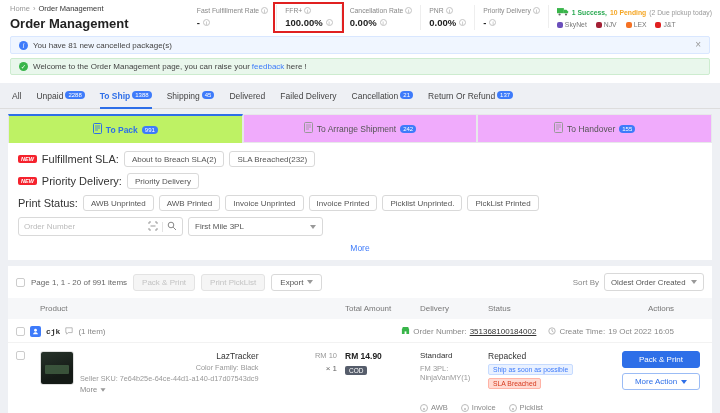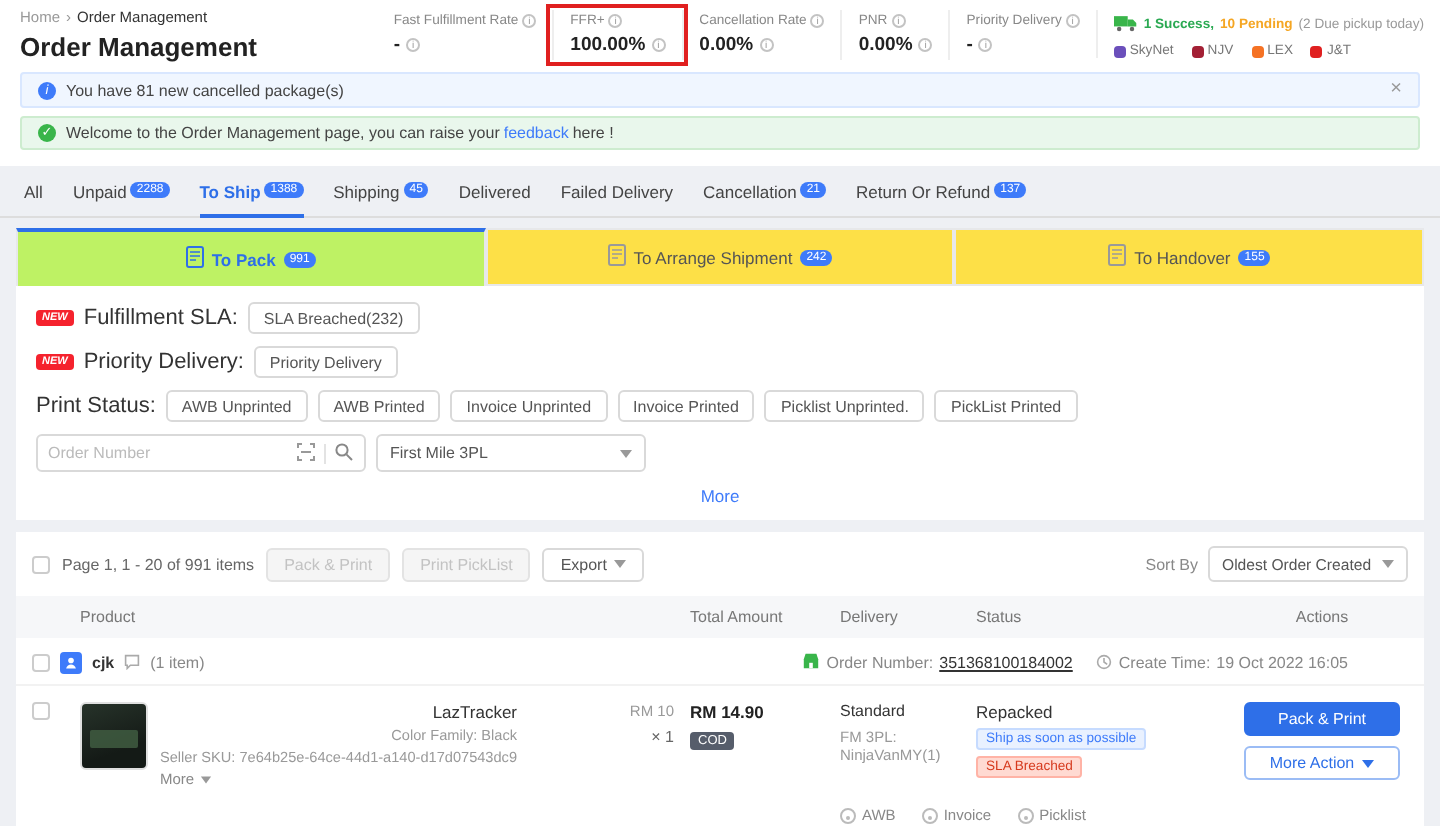--- a/index.html
+++ b/index.html
@@ -46,21 +46,21 @@
   .close-x::before { content:"×"; }
   .link { color:#3e7bfa; margin:0 2px; cursor:pointer; }
   
   .tabs { display:flex; gap:15px; padding:8px 12px 0; border-bottom:1px solid #ddd; font-size:8.5px; color:#444; background:transparent; }
   .tab { padding-bottom:6px; display:flex; gap:2px; align-items:flex-start; cursor:pointer; white-space:nowrap; }
   .tab.active { color:#2e6fe8; border-bottom:2px solid #2e6fe8; margin-bottom:-1px; font-weight:bold; }
   .badge { background:#3e7bfa; color:#fff; font-size:6px; line-height:8px; padding:0 3px; border-radius:4px; font-weight:normal; }
   
   .subtabs { display:flex; margin:5px 8px 0; }
   .subtab { flex:1; display:flex; justify-content:center; align-items:center; gap:4px; padding:7px 0;
-            background:#fde047; border:1px solid #e7e8ea; font-size:8.5px; color:#555; cursor:pointer; }
+            background:#f0abfc; border:1px solid #e7e8ea; font-size:8.5px; color:#555; cursor:pointer; }
   .subtab .doc-svg { color:#999; }
   .subtab.active { background:#bef264; border-bottom:none; border-top:2px solid #2e6fe8; color:#2e6fe8; font-weight:bold; }
   .subtab.active .doc-svg { color:#2e6fe8; }
   
   .filter-panel { background:#fff; margin:0 8px; padding:8px 10px 5px; }
   .frow { display:flex; align-items:center; gap:5px; margin-bottom:6px; }
   .new-badge { background:#f5222d; color:#fff; font-size:5.5px; font-style:italic; font-weight:bold; padding:1px 3px; border-radius:2px; }
   .flabel { font-size:11px; color:#333; }
   .chip { background:#fff; border:1px solid #d9d9d9; border-radius:3px; padding:2.5px 7px; font-size:8px; color:#555; font-family:inherit; cursor:pointer; }
   .search-box { width:165px; height:19px; border:1px solid #d9d9d9; border-radius:3px; display:flex; align-items:center; padding:0 5px; gap:4px; background:#fff; }
@@ -81,21 +81,21 @@
   .btn-default { background:#fff; border:1px solid #d9d9d9; color:#555; display:flex; align-items:center; gap:4px; }
   .toolbar-right { margin-left:auto; display:flex; align-items:center; gap:5px; }
   .sort-label { color:#888; }
   .select-sm { min-width:100px; height:18px; font-size:7.8px; }
   
   .grid-cols { display:grid; grid-template-columns:24px 250px 55px 75px 68px 130px 1fr; }
   .thead { padding:6px 8px; background:#f6f7f9; font-size:8px; color:#777; }
   .th-actions { text-align:center; }
   .group-row { display:flex; align-items:center; gap:5px; padding:7px 8px 5px; border-bottom:1px solid #f2f2f2; font-size:8px; }
   .avatar { width:11px; height:11px; border-radius:2px; background:#3e7bfa; display:flex; align-items:center; justify-content:center; flex:none; }
-  .buyer-name { color:#333; font-weight:bold; }
+  .buyer-name { color:#333; font-weight:bold;font-family:Liberation Mono, monospace; }
   .items-count { color:#888; }
   .group-right { margin-left:auto; display:flex; align-items:center; gap:12px; color:#888; margin-right:30px; }
   .gr-item { display:flex; align-items:center; gap:3px; }
   .order-no { color:#333;text-decoration:underline; }
   
   .prow { padding:8px 8px 10px; font-size:8px; align-items:start; }
   .pcell { display:flex; gap:6px; min-width:0;text-align:right; }
   .pimg { width:34px; height:34px; border-radius:3px; border:1px solid #e0e0e0; flex:none; position:relative;
           background:linear-gradient(160deg,#27332a 0%, #141a16 70%); }
   .pimg::after { content:""; position:absolute; left:4px; right:4px; top:13px; height:9px; background:#3f5c41; border-radius:1px; opacity:.85; }
@@ -287,20 +287,21 @@
           </svg></span>
       <span>To Handover</span>
       <span class="badge">155</span>
     </div>
   </div>
 
   <div class="filter-panel">
     <div class="frow">
       <span class="new-badge">NEW</span>
       <span class="flabel">Fulfillment SLA:</span>
+      <button class="chip">About to Breach SLA(2)</button>
       <button class="chip">SLA Breached(232)</button>
     </div>
     <div class="frow">
       <span class="new-badge">NEW</span>
       <span class="flabel">Priority Delivery:</span>
       <button class="chip">Priority Delivery</button>
     </div>
     <div class="frow">
       <span class="flabel">Print Status:</span>
       <button class="chip">AWB Unprinted</button>

